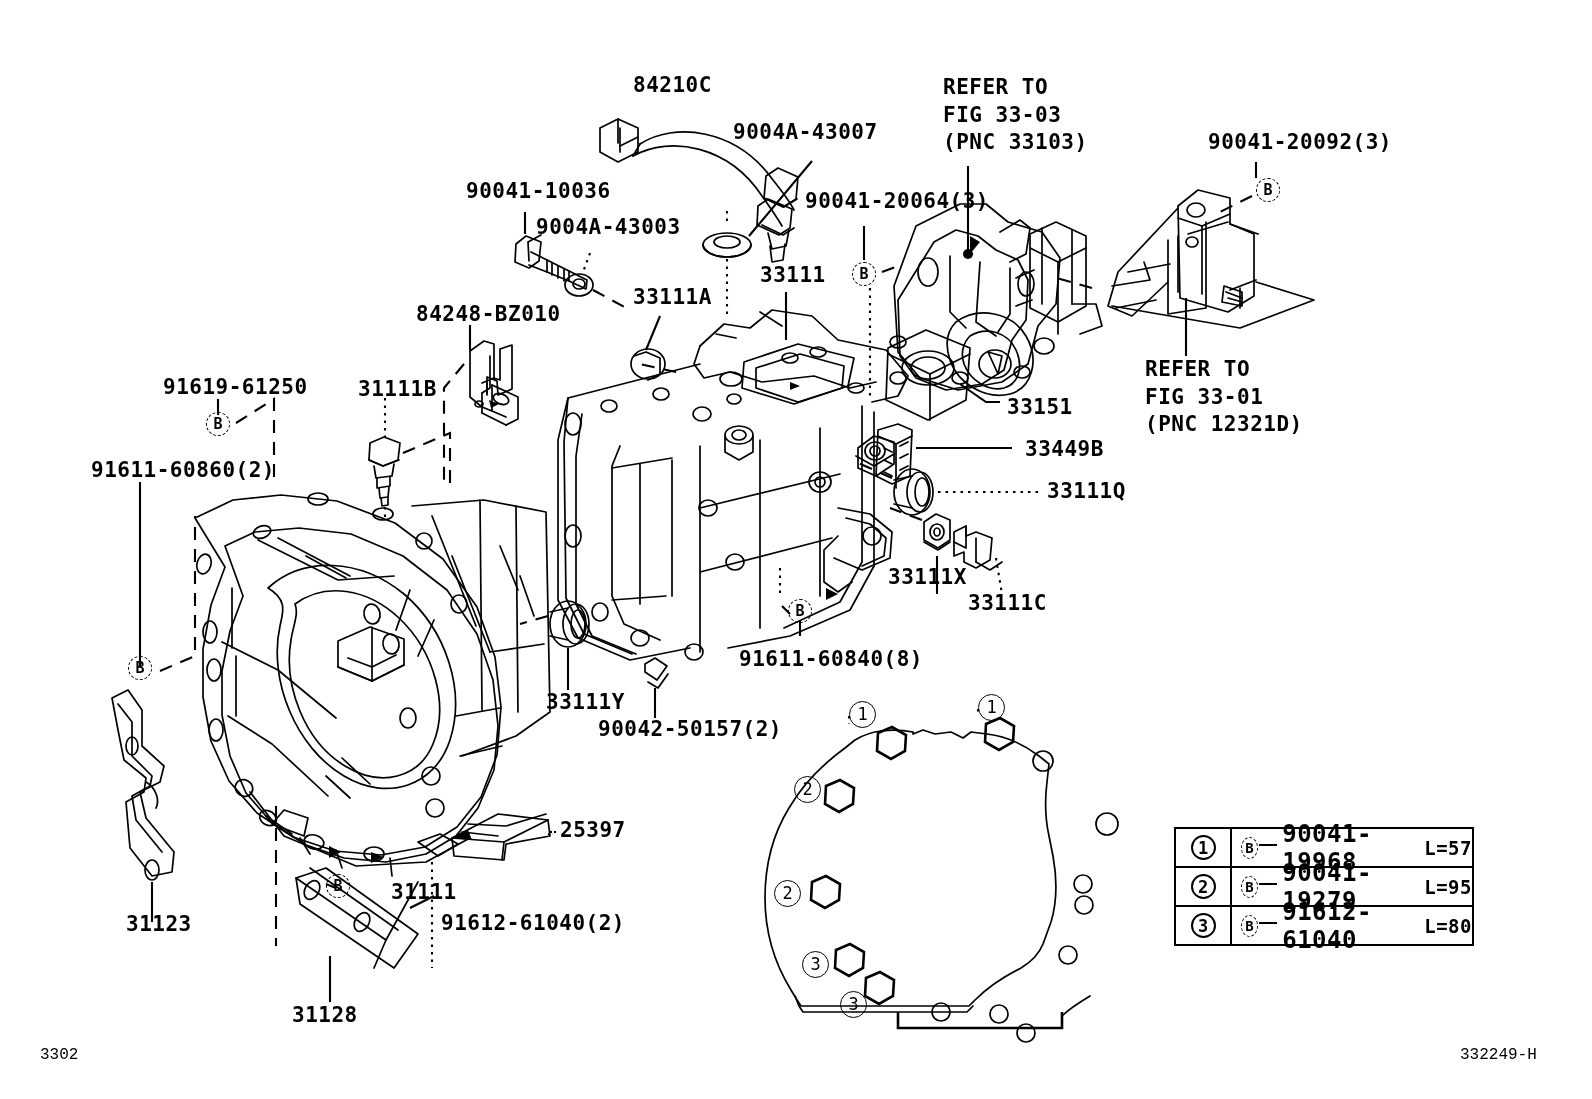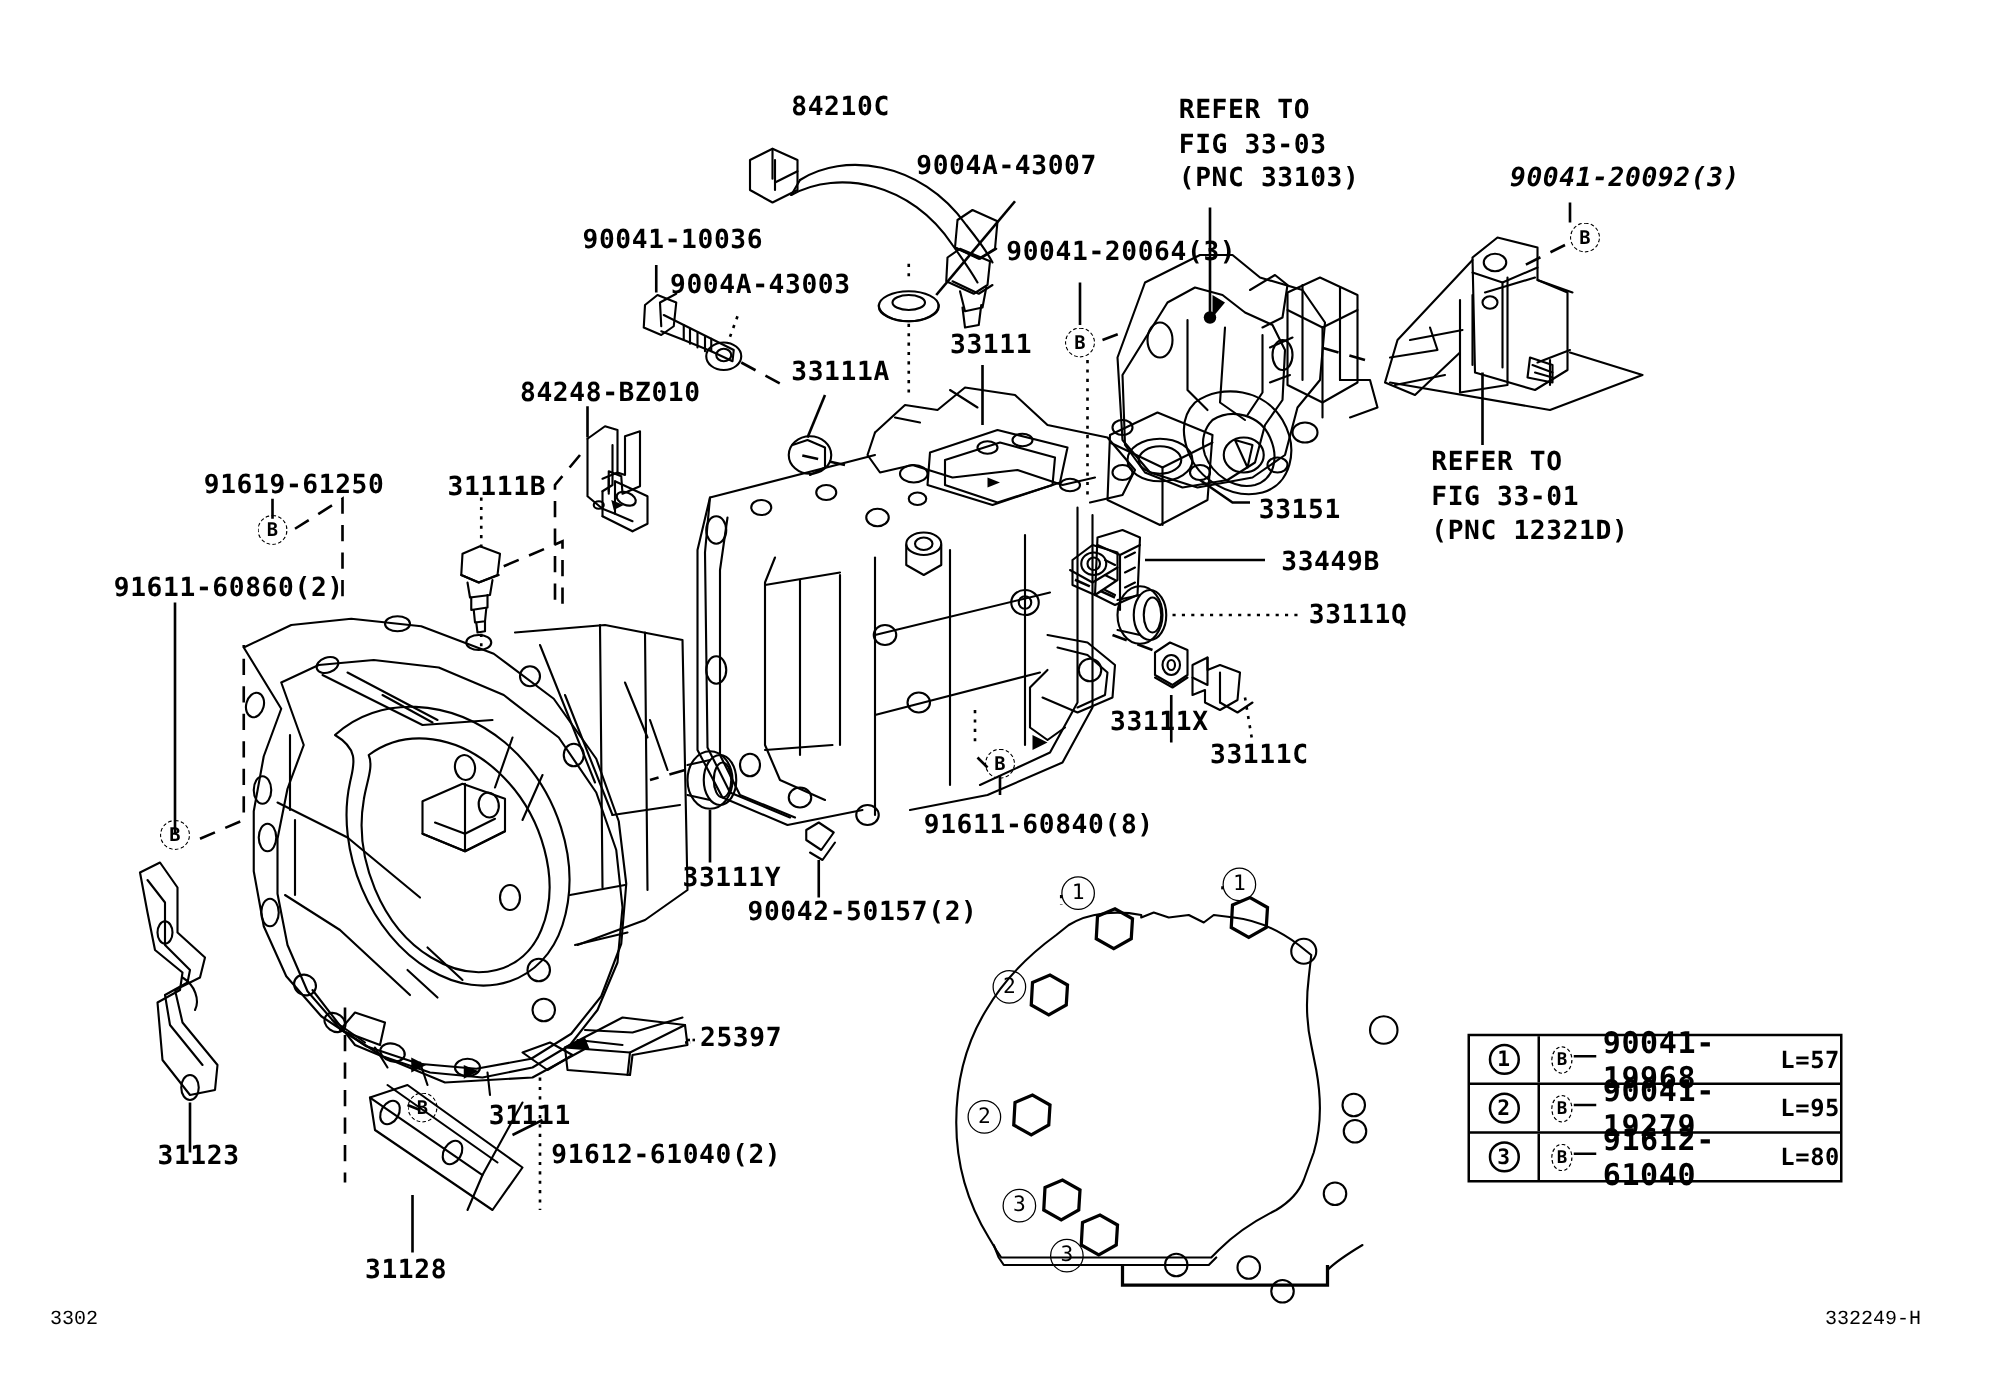--- a/index.html
+++ b/index.html
@@ -529,21 +529,21 @@
 <div class="lbl" style="left:733px;  top:103px;">9004A-43007</div>
 <div class="lbl" style="left:466px;  top:162px;">90041-10036</div>
 <div class="lbl" style="left:536px;  top:198px;">9004A-43003</div>
 <div class="lbl" style="left:416px;  top:285px;">84248-BZ010</div>
 <div class="lbl" style="left:633px;  top:268px;">33111A</div>
 <div class="lbl" style="left:760px;  top:246px;">33111</div>
 <div class="lbl" style="left:805px;  top:172px;">90041-20064(3)</div>
 <div class="lbl ml" style="left:943px; top:58px;">REFER TO
 FIG 33-03
 (PNC 33103)</div>
-<div class="lbl" style="left:1208px; top:113px;font-style:italic;">90041-20092(3)</div>
+<div class="lbl" style="left:1208px; top:113px;">90041-20092(3)</div>
 <div class="lbl ml" style="left:1145px; top:340px;">REFER TO
 FIG 33-01
 (PNC 12321D)</div>
 <div class="lbl" style="left:1007px; top:378px;">33151</div>
 <div class="lbl" style="left:1025px; top:420px;">33449B</div>
 <div class="lbl" style="left:1047px; top:462px;">33111Q</div>
 <div class="lbl" style="left:888px;  top:548px;">33111X</div>
 <div class="lbl" style="left:968px;  top:574px;">33111C</div>
 <div class="lbl" style="left:163px;  top:358px;">91619-61250</div>
 <div class="lbl" style="left:91px;   top:441px;">91611-60860(2)</div>

